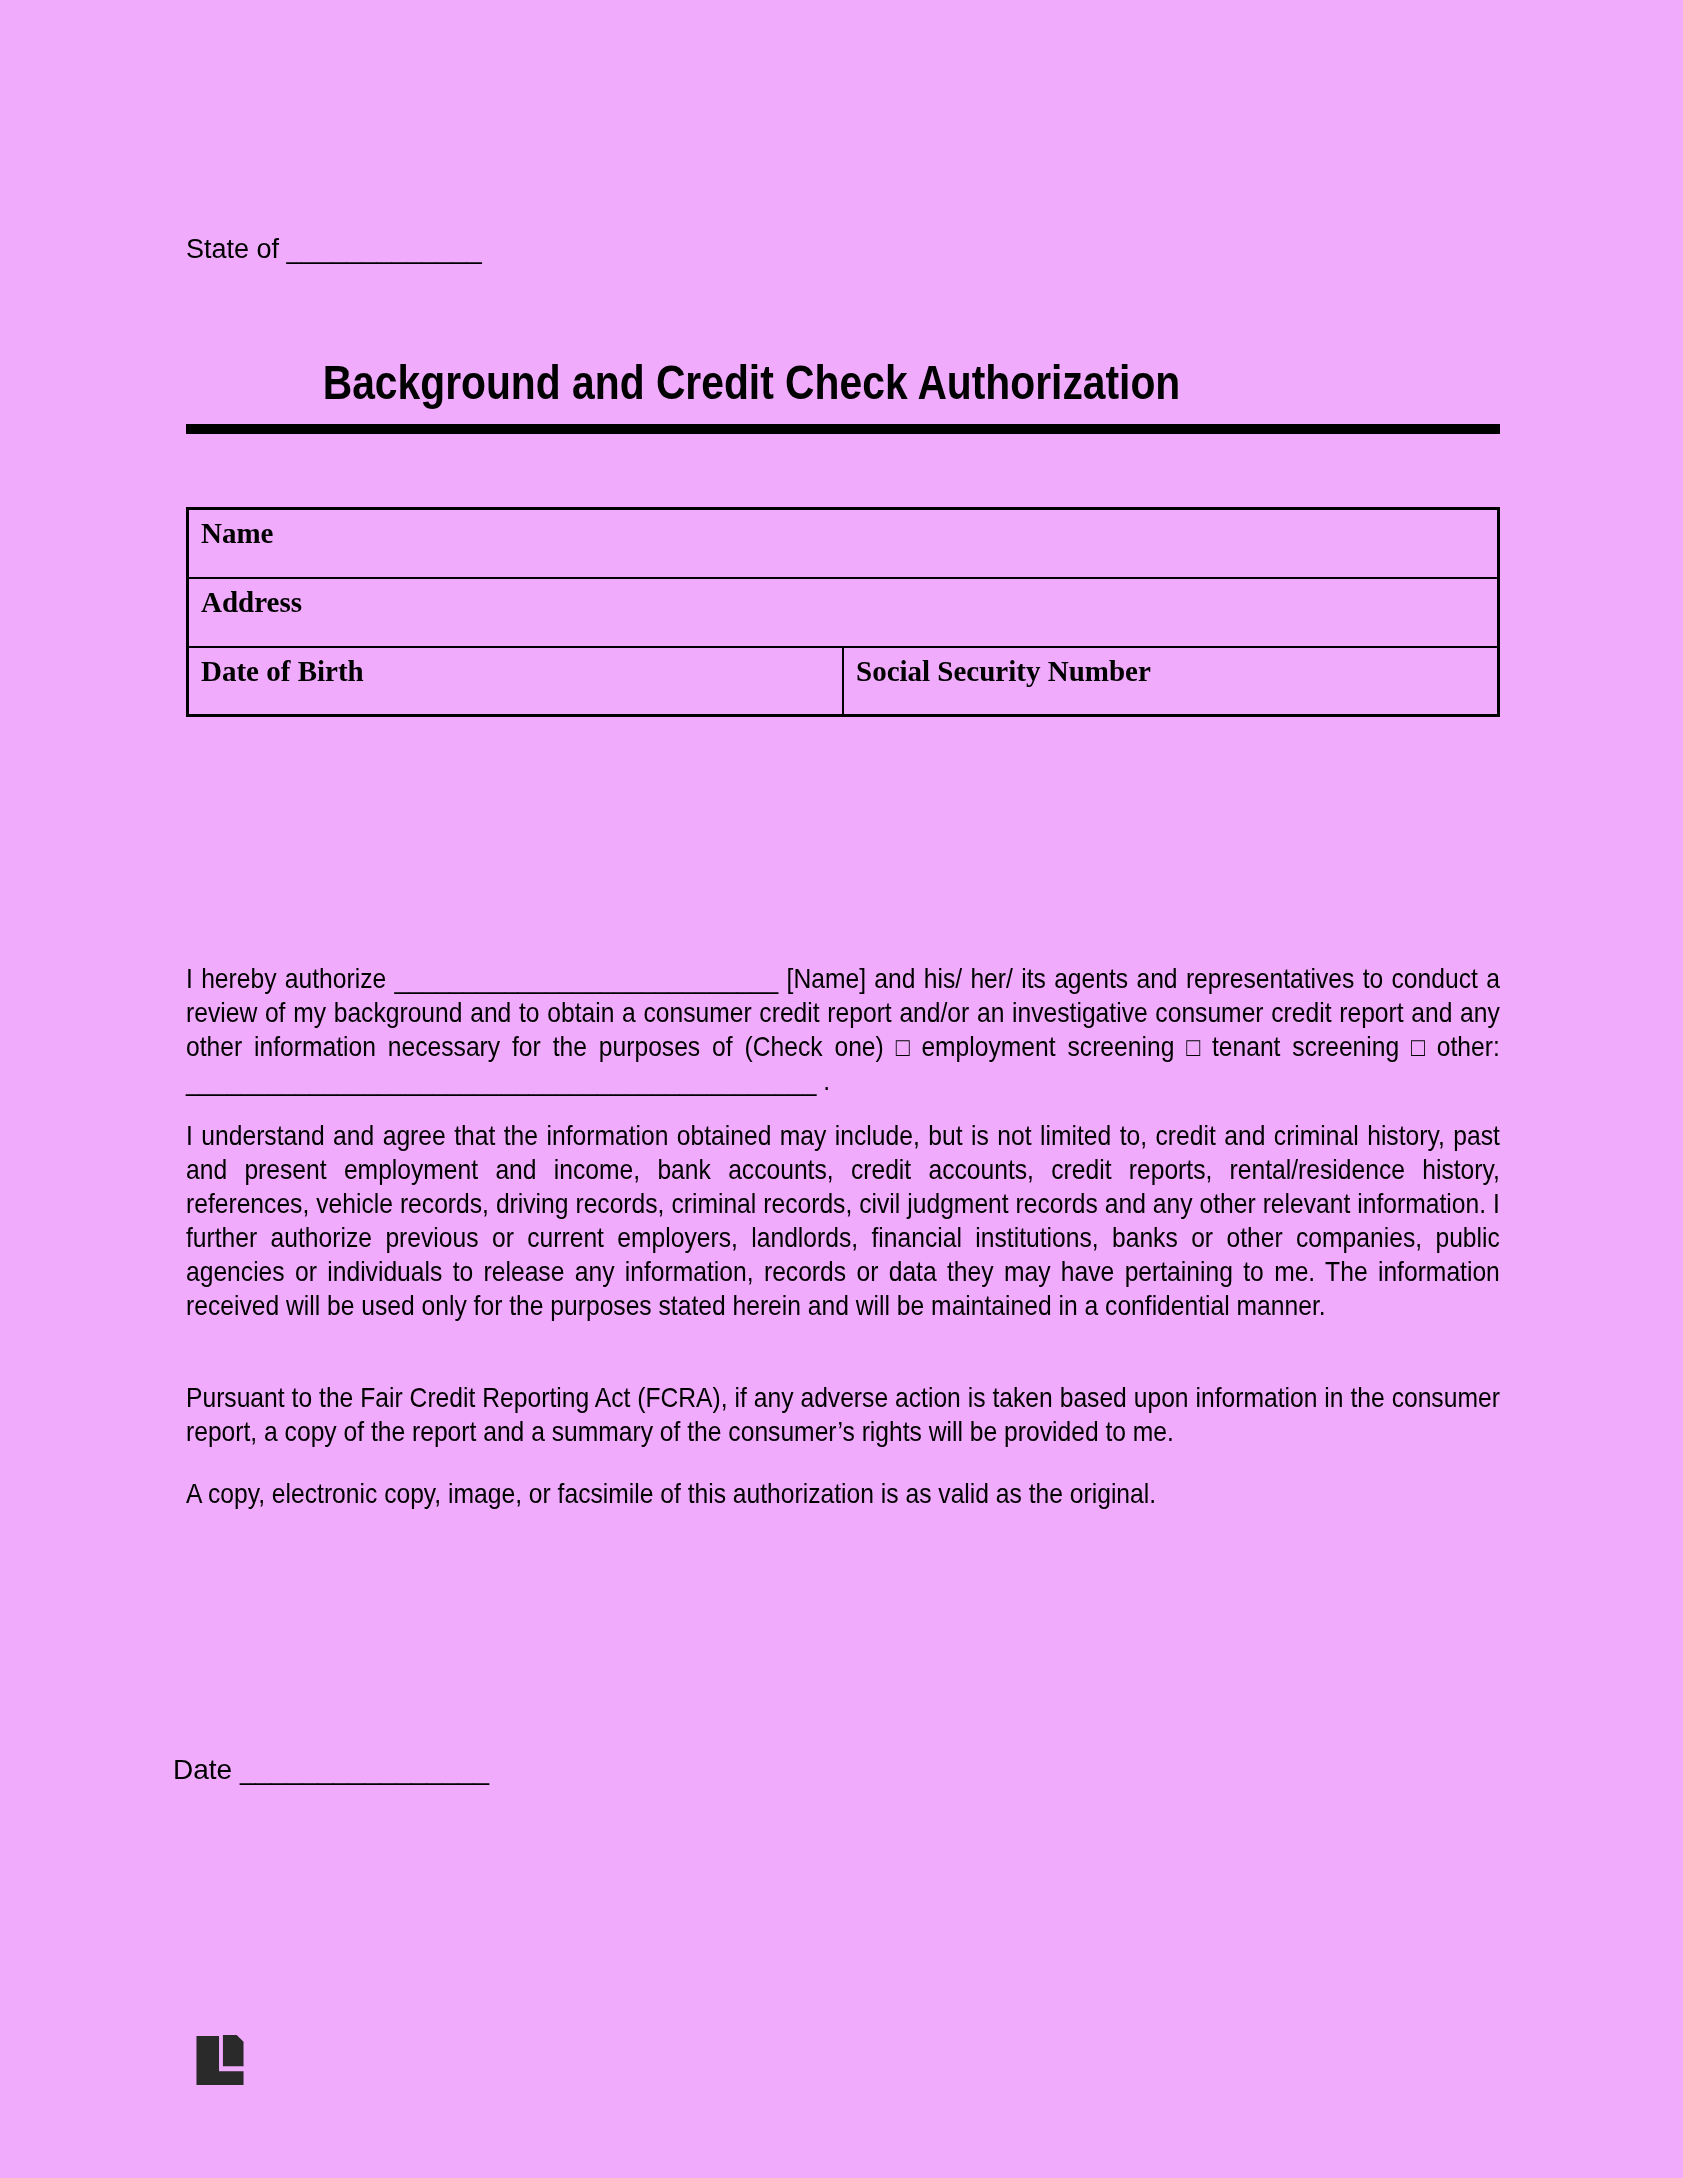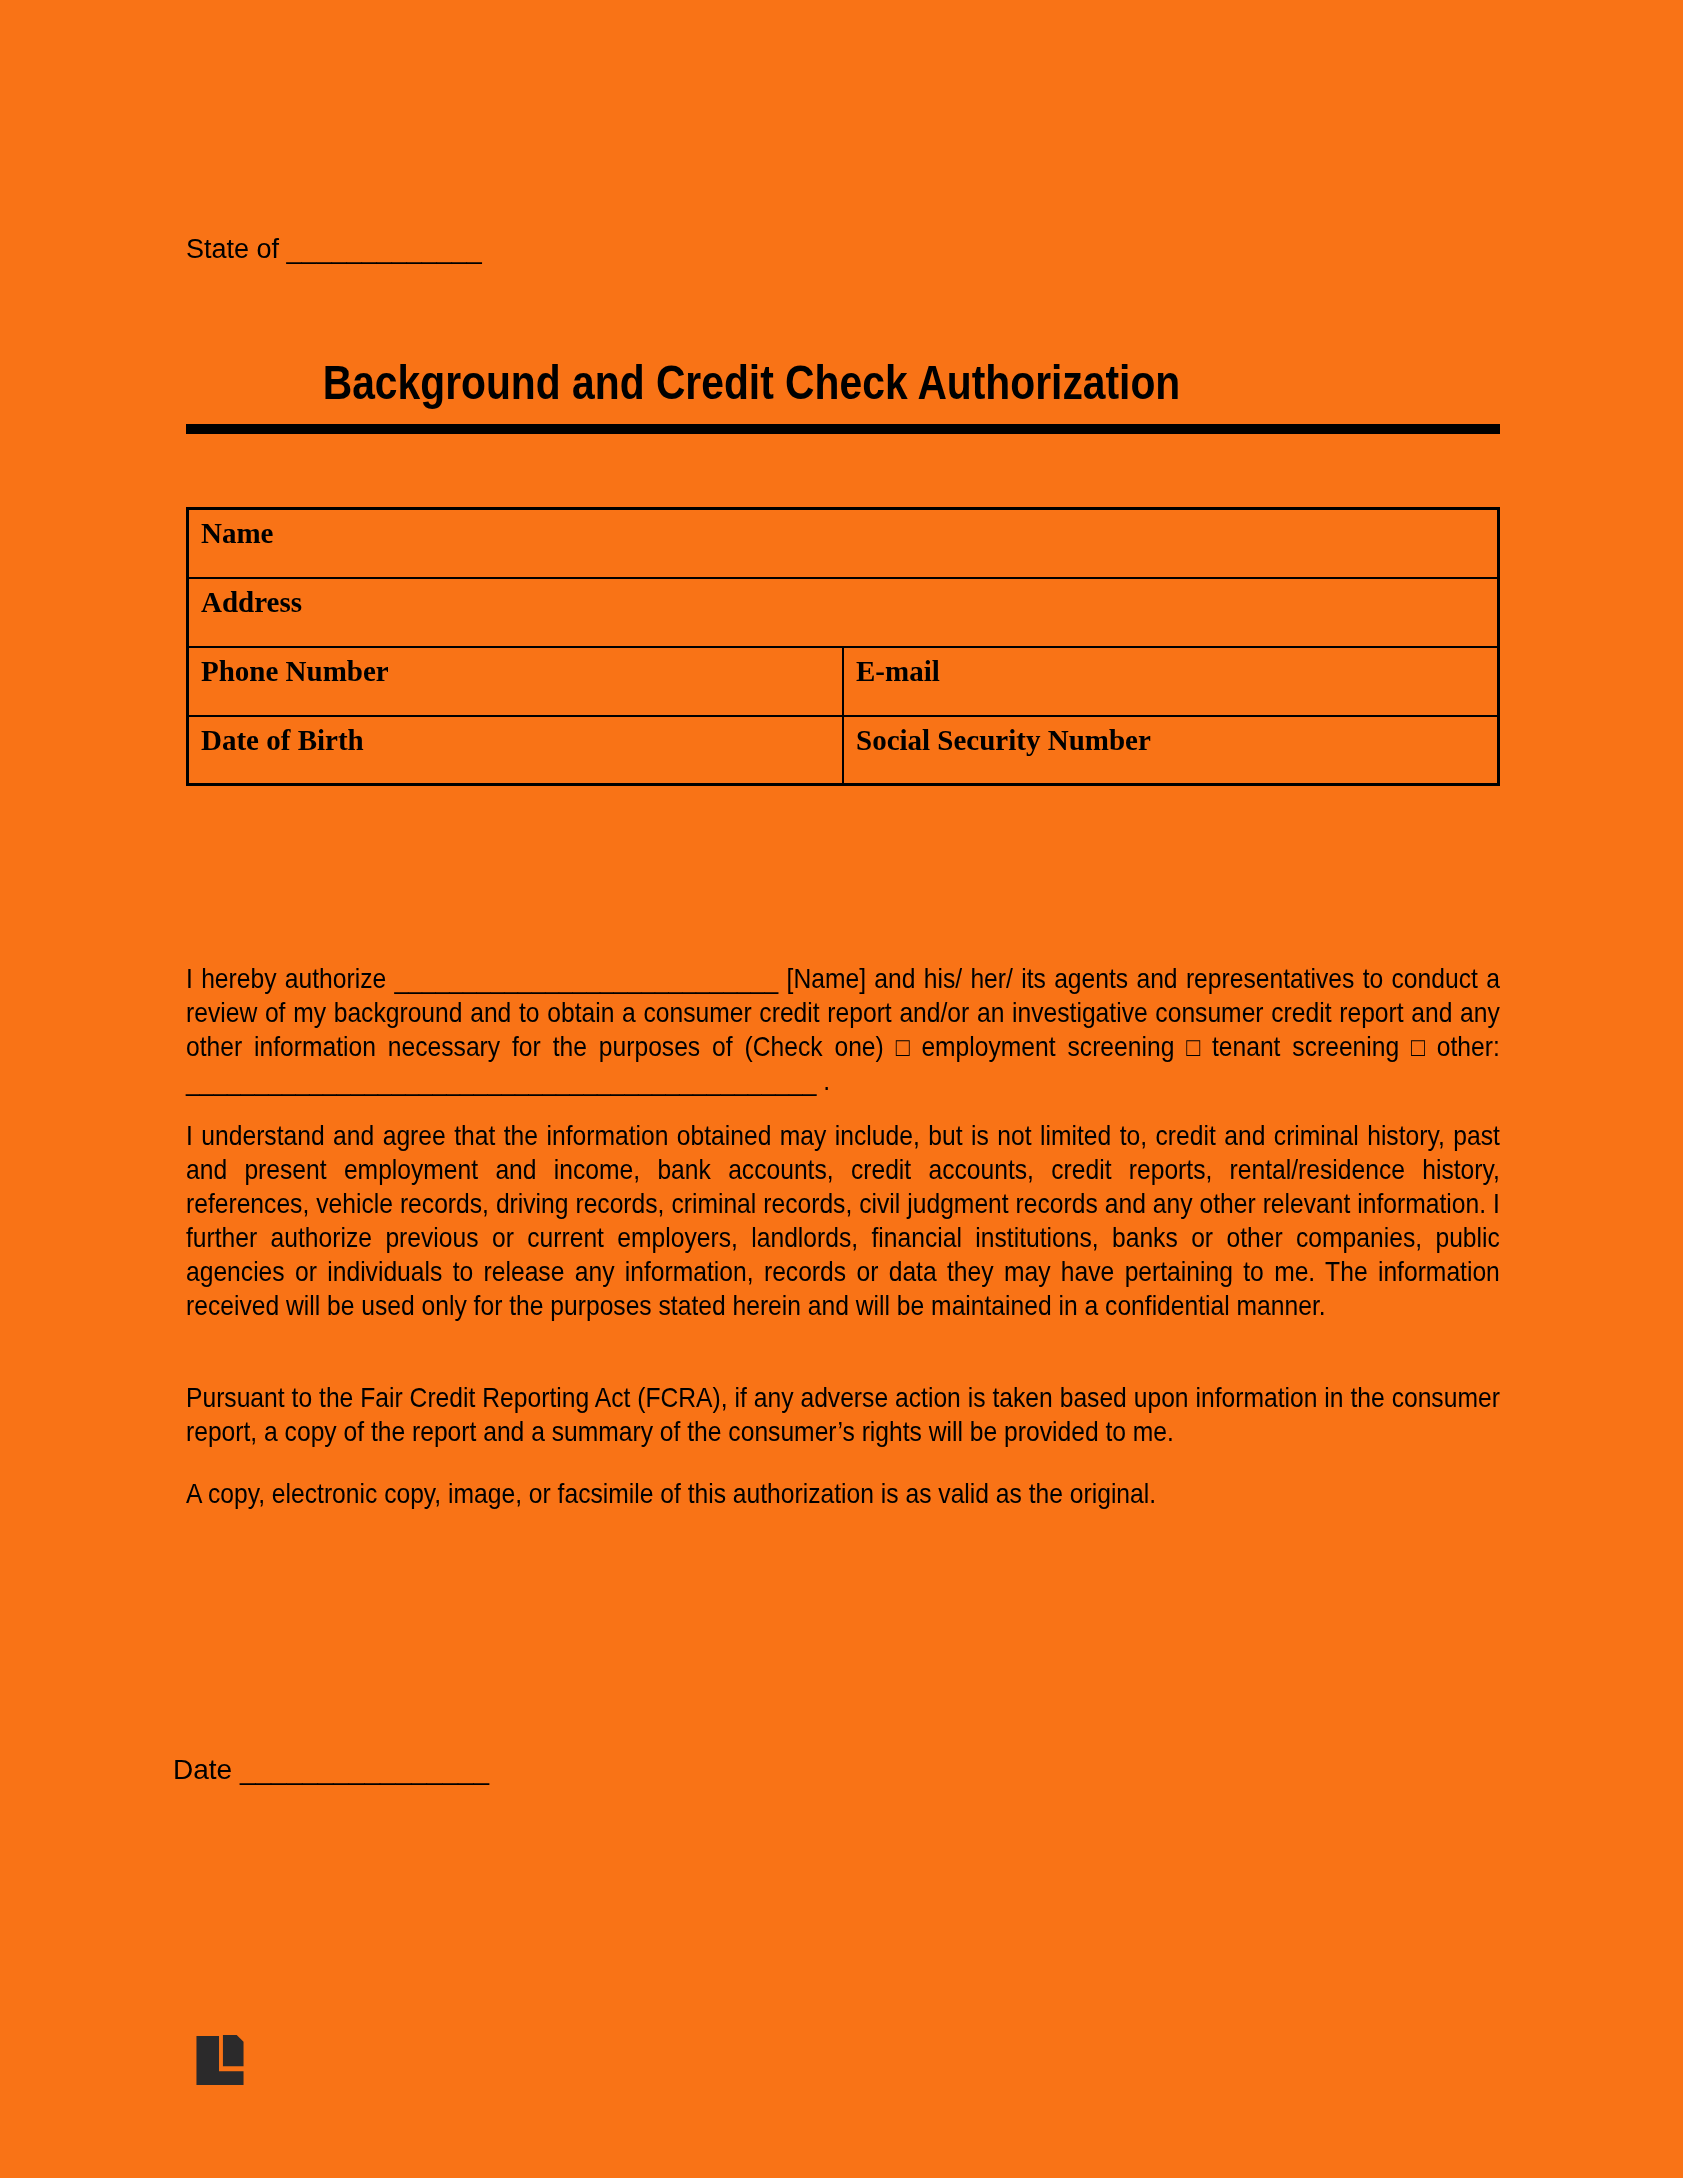--- a/index.html
+++ b/index.html
@@ -2,21 +2,21 @@
 <html><head>
 <meta charset="utf-8">
 <style>
   * { box-sizing: border-box; }
   html, body { margin: 0; padding: 0; background: #e8e8e8; }
   .page {
     position: relative;
     width: 1683px;
     height: 2178px;
     margin: 0 auto;
-    background: #f97316;
+    background: #f0abfc;
     font-family: "Liberation Sans", sans-serif;
     color: #000;
     overflow: hidden;
   }
   .abs { position: absolute; }
 
   .state-of {
     left: 186px; top: 234px;
     font-size: 27px;
     white-space: nowrap;
@@ -115,28 +115,20 @@
         <span>Name</span>
       </td>
     </tr>
     <tr>
       <td colspan="2">
         <span>Address</span>
       </td>
     </tr>
     <tr>
       <td>
-        <span>Phone Number</span>
-      </td>
-      <td>
-        <span>E-mail</span>
-      </td>
-    </tr>
-    <tr>
-      <td>
         <span>Date of Birth</span>
       </td>
       <td>
         <span>Social Security Number</span>
       </td>
     </tr>
   </tbody>
     </table>
 
   <p class="abs body-par par-1">

